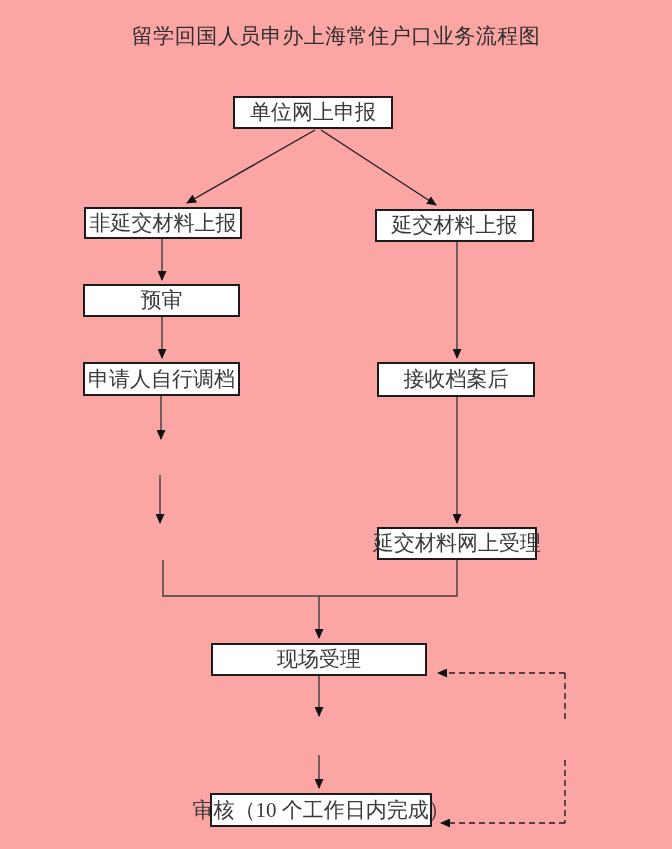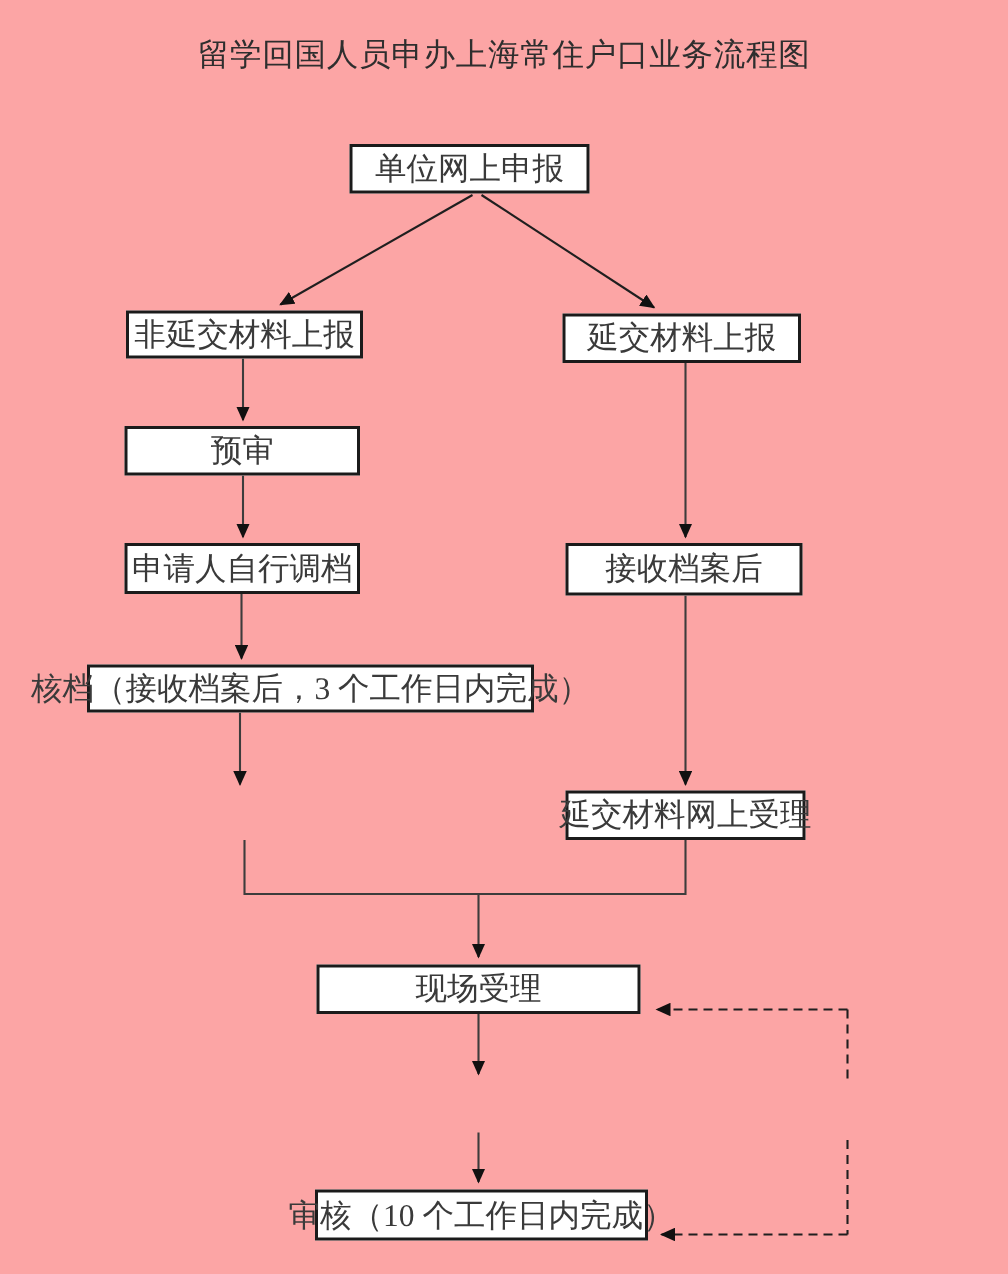--- a/index.html
+++ b/index.html
@@ -104,21 +104,20 @@
   <div id="b-non-deferred" class="box">非延交材料上报</div>
 
   <div id="b-deferred" class="box">延交材料上报</div>
 
   <div id="b-pre-review" class="box">预审</div>
 
   <div id="b-self-transfer" class="box">申请人自行调档</div>
 
   <div id="b-deferred-pre" class="box">接收档案后</div>
 
-  <div id="b-file-check" class="box">核档（接收档案后，3 个工作日内完成）</div>
 
 
   <div id="b-deferred-online" class="box">延交材料网上受理</div>
 
   <div id="b-onsite-accept" class="box">现场受理</div>
 
 
   <div id="b-final-review" class="box">审核（10 个工作日内完成）</div>
 
 

